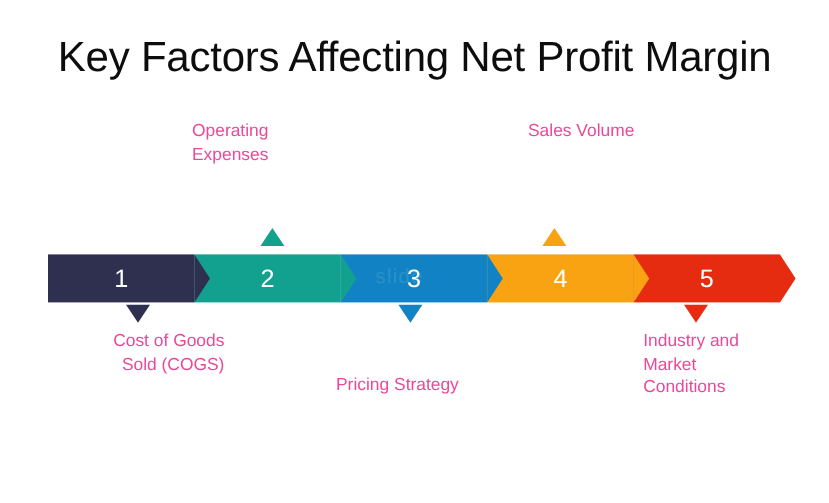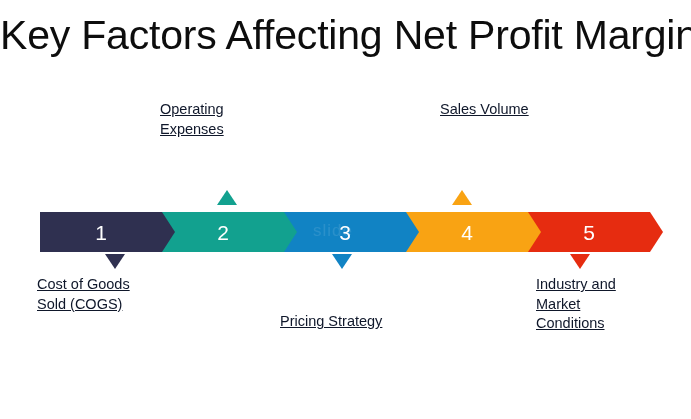--- a/index.html
+++ b/index.html
@@ -12,25 +12,25 @@
     height: 419px;
     position: relative;
     overflow: hidden;
     font-family: "Liberation Sans", sans-serif;
     color: #1a1a1a;
   }
 
   
   #chart-title {
     position: absolute;
-    top: 12px;
+    top: 28px;
     left: 0;
     width: 691px;
     text-align: center;
-    font-size: 41px;
+    font-size: 35px;
     font-weight: 400;
     letter-spacing: -0.2px;
     color: #0d0d0d;
     font-family: "Liberation Sans", sans-serif;
     white-space: nowrap;
   }
 
   
   #process-bar {
     position: absolute;
@@ -84,24 +84,23 @@
     border-left: 10px solid transparent;
     border-right: 10px solid transparent;
   }
 
   
   .callout {
     position: absolute;
     font-size: 14.5px;
     font-weight: 400;
     line-height: 1.35;
-    color: #0f172a;
+    color: #ec4899;
     font-family: "Liberation Sans", sans-serif;
     white-space: pre-line;
-    text-decoration: underline;
   }
 
   
   #watermark-artifact {
     position: absolute;
     left: 268px;
     top: 218px;
     width: 130px;
     height: 26px;
     opacity: 0.10;
@@ -155,21 +154,21 @@
 <div class="marker down" id="mk-1" style="left: 105px; top: 254px; border-top: 15px solid rgb(47, 48, 80);"></div>
 
 <div class="marker up" id="mk-2" style="left: 217px; top: 190px; border-bottom: 15px solid rgb(18, 161, 143);"></div>
 
 <div class="marker down" id="mk-3" style="left: 332px; top: 254px; border-top: 15px solid rgb(17, 131, 196);"></div>
 
 <div class="marker up" id="mk-4" style="left: 452px; top: 190px; border-bottom: 15px solid rgb(249, 163, 19);"></div>
 
 <div class="marker down" id="mk-5" style="left: 570px; top: 254px; border-top: 15px solid rgb(230, 44, 16);"></div>
 
-<div class="callout" id="label-1" style="left:37px; top:275px; width:150px; text-align:left;">Cost of Goods
+<div class="callout" id="label-1" style="left:37px; top:275px; width:150px; text-align:right;">Cost of Goods
 Sold (COGS)</div>
 
 <div class="callout" id="label-2" style="left:160px; top:100px; width:150px; text-align:left;">Operating
 Expenses</div>
 
 <div class="callout" id="label-3" style="left:280px; top:275px; width:170px; text-align:left;margin-top:37px;">Pricing Strategy</div>
 
 <div class="callout" id="label-4" style="left:400px; top:100px; width:170px; text-align:left;margin-left:40px;">Sales Volume</div>
 
 <div class="callout" id="label-5" style="left:536px; top:275px; width:160px; text-align:left;">Industry and

